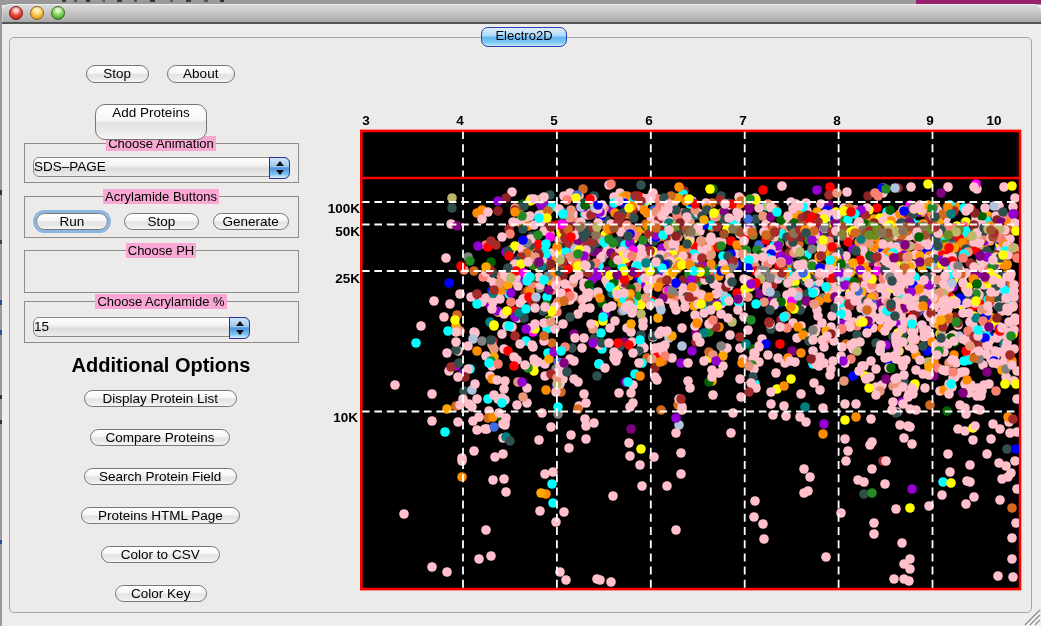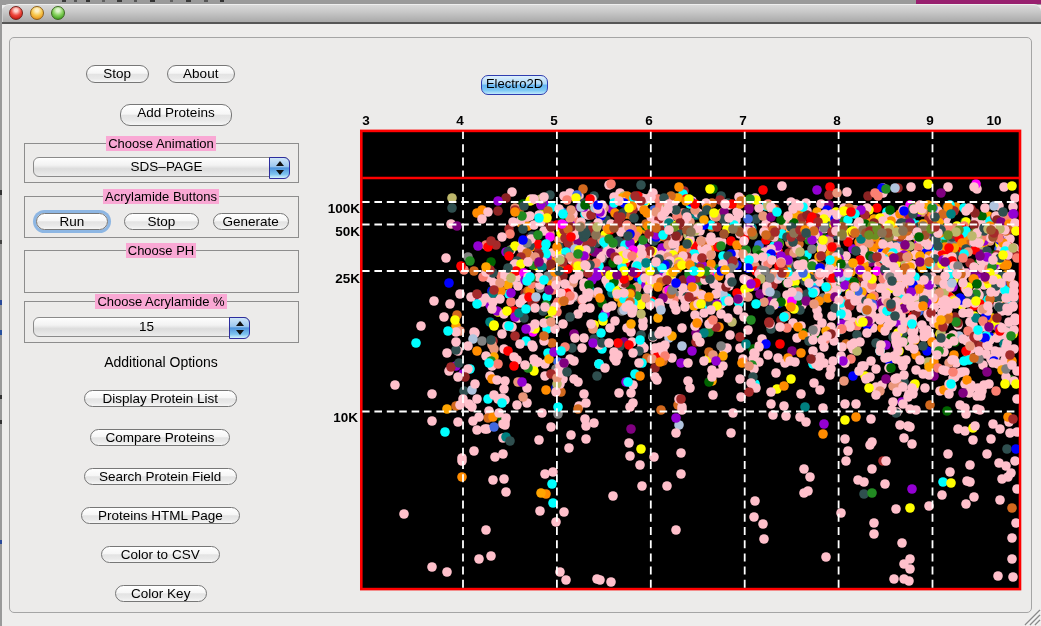--- a/index.html
+++ b/index.html
@@ -18,49 +18,49 @@
   background:linear-gradient(#d9d9d9, #c7c7c7 40%, #a9a9a9 95%, #a2a2a2);
   border-top:1px solid #eee;
   box-shadow:inset 1px 0 0 #cfcfcf; }
 #tbline { position:absolute; left:2px; top:22px; width:1039px; height:1.5px; background:#565656; }
 .light { position:absolute; top:5.5px; width:14px; height:14px; border-radius:50%; }
 #winbody { position:absolute; left:2px; top:23.5px; width:1039px; height:603px; background:#eeedec; }
 
 
 #panel { position:absolute; left:9px; top:37px; width:1023px; height:576px;
   border:1px solid #a5a5a5; border-radius:5px; background:#ecebea; }
-#tab { position:absolute; left:481px; top:27px; width:67px; height:20px;
+#tab { position:absolute; left:481px; top:27px; width:86px; height:20px;
   border:1.5px solid #2f3db0; border-radius:7px;
   background:linear-gradient(#dff0fc, #a9d7f7 45%, #62b4f2 50%, #7ec9f5 80%, #bfeafc);
-  text-align:center; font-size:13px; line-height:16px; color:#000; z-index:5;margin-top:48px; }
+  text-align:center; font-size:13px; line-height:16px; color:#000; z-index:5; }
 
 
 .btn { position:absolute; border:1.5px solid #777; border-radius:10px;
   background:linear-gradient(#ffffff, #f6f6f6 45%, #e3e3e3 52%, #e9e9e9 78%, #f6f6f6);
   font-size:13.5px; color:#000; text-align:center; z-index:4; }
 
 
 .group { position:absolute; border:1px solid #8d8d8d; z-index:3; }
 .group .gt { position:absolute; top:-8px; left:0; right:0; text-align:center; font-size:13px; line-height:15px; z-index:4; }
 .group .gt span { background:#f9a8d4; padding:0 2px; }
 
 
 .combo { position:absolute; height:19.5px; border:1px solid #8a8a8a; border-radius:6px;
   background:linear-gradient(#fefefe, #f2f2f2 40%, #dcdcdc 60%, #ececec);
-  box-shadow:inset 0 1px 0 #fff; font-size:13.5px; line-height:18px; padding-left:10px; z-index:4;text-align:center; }
+  box-shadow:inset 0 1px 0 #fff; font-size:13.5px; line-height:18px; z-index:4; }
 .combo .arr { position:absolute; right:-1px; top:-1px; width:21px; height:21.5px;
   border-radius:0 6px 6px 0; border:1.5px solid #2d2d9e;
   background:linear-gradient(#cfe6f9, #9cc8ef 42%, #4f94dc 50%, #7fc4f0 82%, #d5f2fb); }
 .combo .arr:after { content:""; position:absolute; left:5.5px; top:3px;
   border-left:4px solid transparent; border-right:4px solid transparent; border-bottom:5px solid #111; }
 .combo .arr:before { content:""; position:absolute; left:5.5px; bottom:3px;
   border-left:4px solid transparent; border-right:4px solid transparent; border-top:5px solid #111; }
 
 #addopts { position:absolute; left:0px; top:354px; width:322px; text-align:center;
-  font-size:14px; font-weight:normal; color:#000; z-index:4; }
+  font-size:20px; font-weight:bold; color:#000; z-index:4; }
 
 #gelsvg { position:absolute; left:0; top:0; z-index:2; }
 #grip { position:absolute; right:0; bottom:0; z-index:6; }
 </style>
 </head>
 <body>
 <div id="stage">
   <div id="topstrip">
     <div style="position:absolute;left:62px;top:0;width:168px;height:2px;background:linear-gradient(90deg,#3a3a3a 0 4px,transparent 4px 12px,#555 12px 15px,transparent 15px 24px,#333 24px 28px,transparent 28px 40px,#606060 40px 43px,transparent 43px 55px,#3a3a3a 55px 60px,transparent 60px 72px,#555 72px 75px,transparent 75px 88px,#333 88px 93px,transparent 93px 108px,#606060 108px 111px,transparent 111px 124px,#3a3a3a 124px 129px,transparent 129px 142px,#555 142px 146px,transparent 146px 158px,#333 158px 162px,transparent 162px 168px);"></div>
     <div class="m" style="left:916px; width:125px; height:3.5px; background:#98206f;"></div>
@@ -78,21 +78,21 @@
   <div class="light" style="left:9px; background:radial-gradient(circle at 50% 28%, #ffd5cf 0 14%, #ee4a40 48%, #cd2018 78%, #7c1710); border:0.5px solid #74221b;"></div>
   <div class="light" style="left:30px; background:radial-gradient(circle at 50% 28%, #fdf0c6 0 14%, #f7c94f 48%, #ea9c26 78%, #8e5a13); border:0.5px solid #8d6019;"></div>
   <div class="light" style="left:51px; background:radial-gradient(circle at 50% 28%, #def5cc 0 14%, #85d15c 48%, #49a628 78%, #2a5c16); border:0.5px solid #3c6921;"></div>
   <div id="tbline"></div>
   <div id="winbody"></div>
   <div id="panel"></div>
   <div id="tab">Electro2D</div>
 
   <div class="btn" style="left:86px; top:64.5px; width:62.5px; height:18px; line-height:15.5px;">Stop</div>
   <div class="btn" style="left:166.5px; top:64.5px; width:68.5px; height:18px; line-height:15.5px;">About</div>
-  <div class="btn" style="left:120px; top:103.5px; width:112px; height:22px; line-height:16px;">Add Proteins</div>
+  <div class="btn" style="left:95px; top:103.5px; width:112px; height:36px; line-height:16px;">Add Proteins</div>
 
   <div class="group" style="left:23.5px; top:142.5px; width:275px; height:40px;">
     <div class="gt"><span>Choose Animation</span></div>
   </div>
   <div class="combo" style="left:33px; top:157px; width:257px;">SDS–PAGE<div class="arr"></div></div>
 
   <div class="group" style="left:23.5px; top:196px; width:275px; height:42px;">
     <div class="gt"><span>Acrylamide Buttons</span></div>
   </div>
   <div class="btn" style="left:36px; top:212.5px; width:72px; height:17.5px; line-height:15px; box-shadow:0 0 0 3px #8db6e3;">Run</div>

